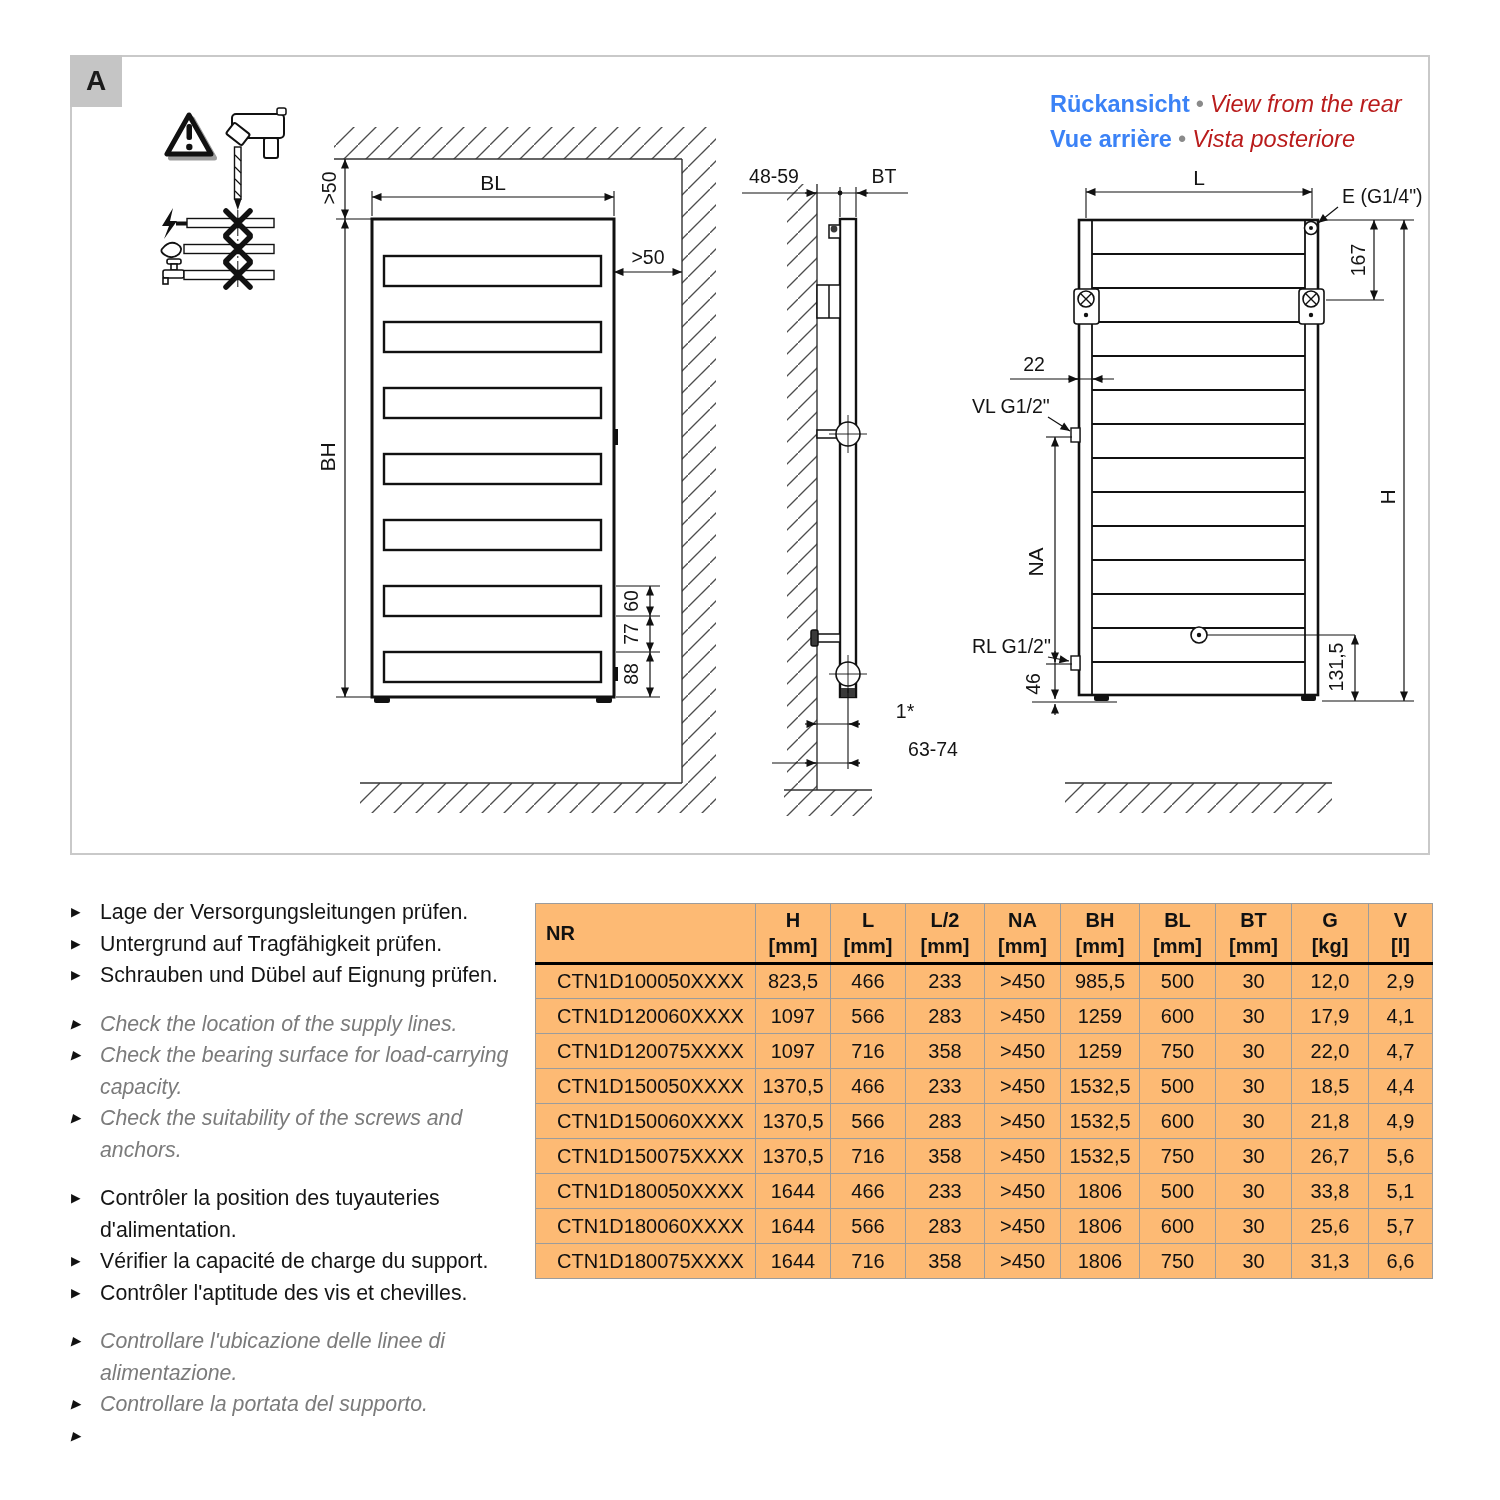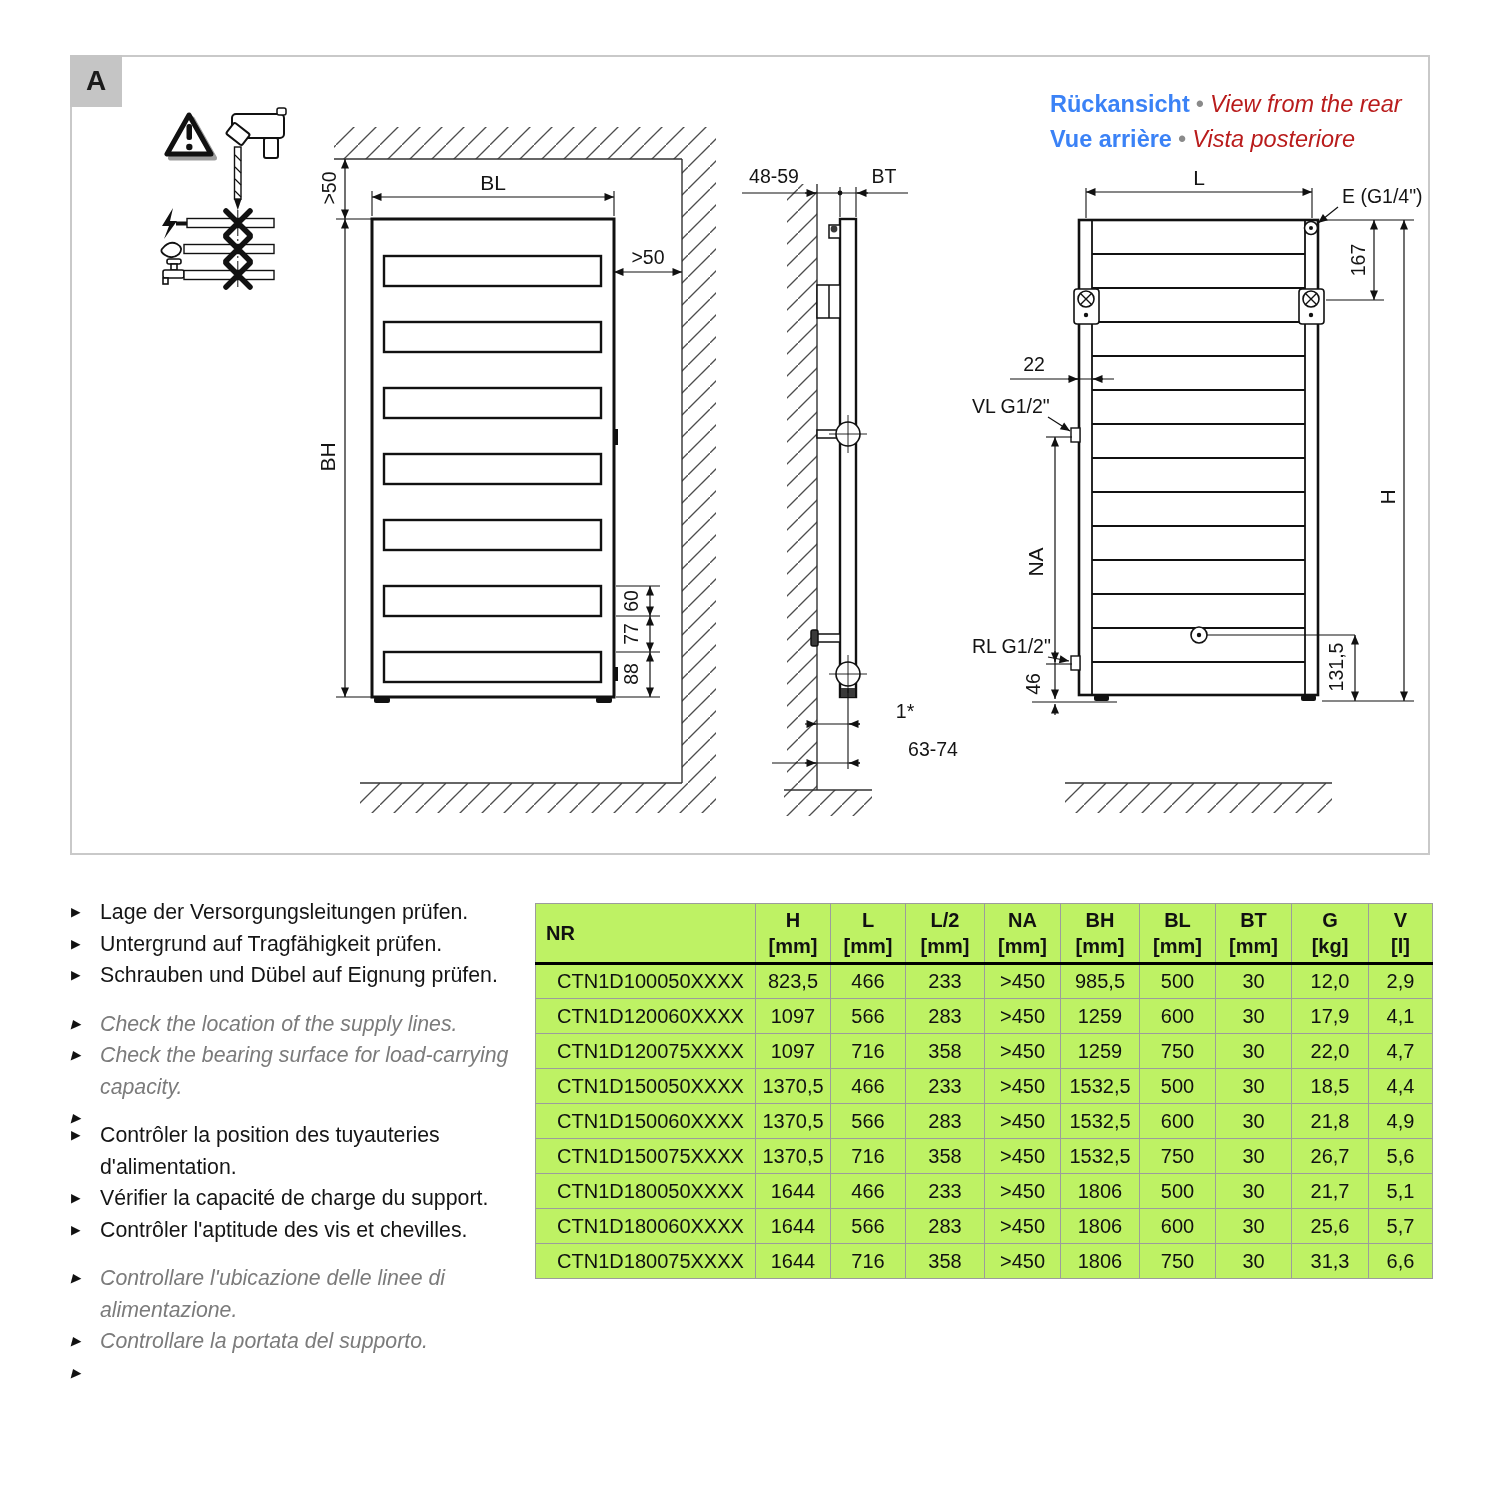--- a/index.html
+++ b/index.html
@@ -17,21 +17,21 @@
   .rear-title .i{font-style:italic;color:#b91c1c;}
   
   .instructions{position:absolute;left:70px;top:897px;width:474px;}
   .inst-group{list-style:none;margin:0 0 17px 0;padding:0;font-size:21.3px;line-height:31.5px;}
   .inst-group li{position:relative;padding-left:30px;white-space:pre-wrap;}
   .inst-group .bullet{position:absolute;left:1px;top:0;font-size:12.5px;color:#111;line-height:31.5px;}
   .inst-group.regular{color:#151515;}
   .inst-group.italic{color:#7b7b7b;font-style:italic;}
   
   .spec-table{position:absolute;left:535px;top:903px;border-collapse:collapse;table-layout:fixed;
-              font-size:20px;background:#bef264;}
+              font-size:20px;background:#fdba74;}
   .spec-table th,.spec-table td{border:1px solid #9c9c9c;padding:0;box-sizing:border-box;
               text-align:center;vertical-align:middle;font-weight:normal;color:#111;}
   .spec-table thead th{font-weight:bold;height:60px;line-height:26px;border-bottom:3px solid #000;}
   .spec-table thead th.nr{text-align:left;padding-left:10px;}
   .spec-table tbody td{height:35px;}
   .spec-table tbody td.nr{text-align:center;padding-left:10px;}
   
   text{fill:#141414;}
   .dim{font-size:19.5px;}
   .big{font-size:21px;}
@@ -279,21 +279,22 @@
 <div class="instructions">
     <ul class="inst-group regular">
       <li><span class="bullet">▶</span><span>Lage der Versorgungsleitungen prüfen.</span></li>
       <li><span class="bullet">▶</span><span>Untergrund auf Tragfähigkeit prüfen.</span></li>
       <li><span class="bullet">▶</span><span>Schrauben und Dübel auf Eignung prüfen.</span></li>
     </ul>
     <ul class="inst-group italic">
       <li><span class="bullet">▶</span><span>Check the location of the supply lines.</span></li>
       <li><span class="bullet">▶</span><span>Check the bearing surface for load-carrying
 capacity.</span></li>
-      <li><span class="bullet">▶</span></li>
+      <li><span class="bullet">▶</span><span>Check the suitability of the screws and
+anchors.</span></li>
     </ul>
     <ul class="inst-group regular">
       <li><span class="bullet">▶</span><span>Contrôler la position des tuyauteries
 d'alimentation.</span></li>
       <li><span class="bullet">▶</span><span>Vérifier la capacité de charge du support.</span></li>
       <li><span class="bullet">▶</span><span>Contrôler l'aptitude des vis et chevilles.</span></li>
     </ul>
     <ul class="inst-group italic">
       <li><span class="bullet">▶</span><span>Controllare l'ubicazione delle linee di
 alimentazione.</span></li>
@@ -431,21 +432,21 @@
       </tr>
       <tr>
         <td class="nr">CTN1D180050XXXX</td>
         <td>1644</td>
         <td>466</td>
         <td>233</td>
         <td>&gt;450</td>
         <td>1806</td>
         <td>500</td>
         <td>30</td>
-        <td>21,7</td>
+        <td>33,8</td>
         <td>5,1</td>
       </tr>
       <tr>
         <td class="nr">CTN1D180060XXXX</td>
         <td>1644</td>
         <td>566</td>
         <td>283</td>
         <td>&gt;450</td>
         <td>1806</td>
         <td>600</td>

